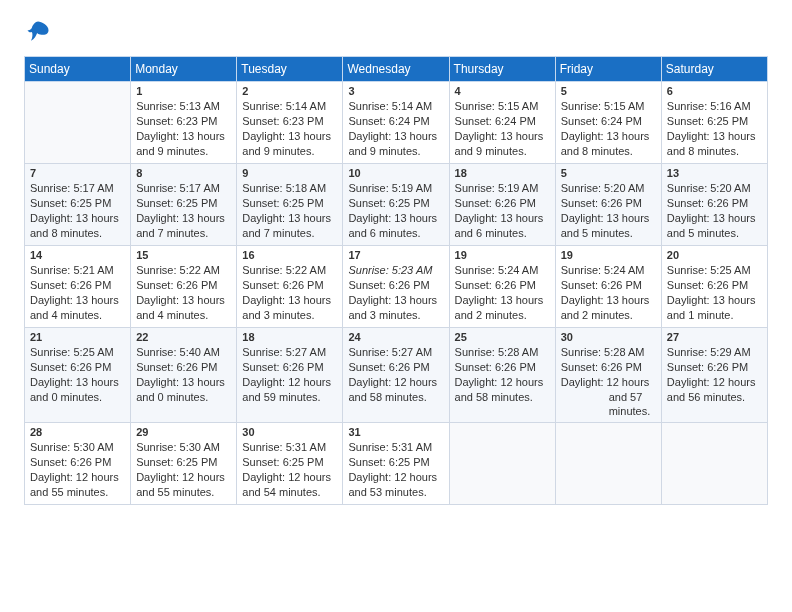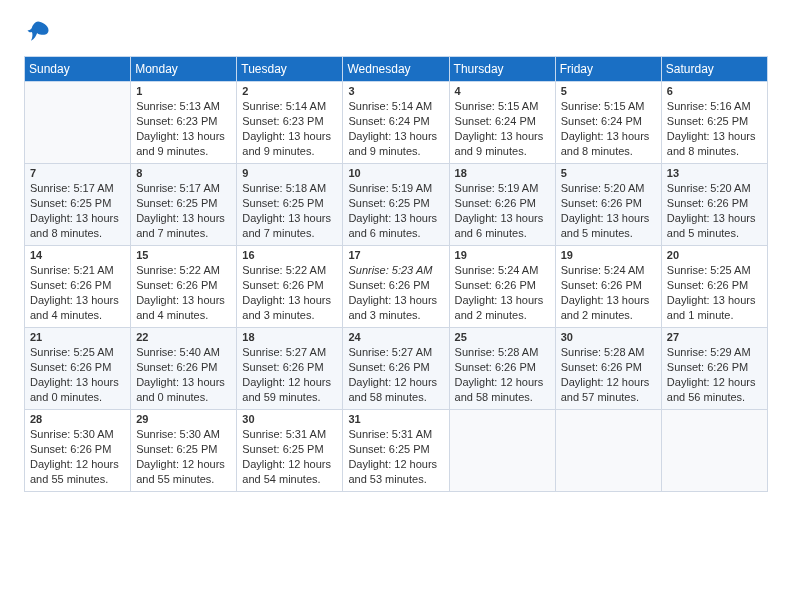--- a/index.html
+++ b/index.html
@@ -364,21 +364,21 @@
               <span style="display: block;">Daylight: 12 hours</span>
               <span style="display: block;">and 58 minutes.</span>
             </div>
           </td>
           <td>
             <span class="day-num">30</span>
             <div class="cell-text">
               <span style="display: block;">Sunrise: 5:28 AM</span>
               <span style="display: block;">Sunset: 6:26 PM</span>
               <span style="display: block;">Daylight: 12 hours</span>
-              <span style="display: block;">and 57 minutes.</span>
+              <span style="display: block; margin-left: 48px;">and 57 minutes.</span>
             </div>
           </td>
           <td>
             <span class="day-num">27</span>
             <div class="cell-text">
               <span style="display: block;">Sunrise: 5:29 AM</span>
               <span style="display: block;">Sunset: 6:26 PM</span>
               <span style="display: block;">Daylight: 12 hours</span>
               <span style="display: block;">and 56 minutes.</span>
             </div>

